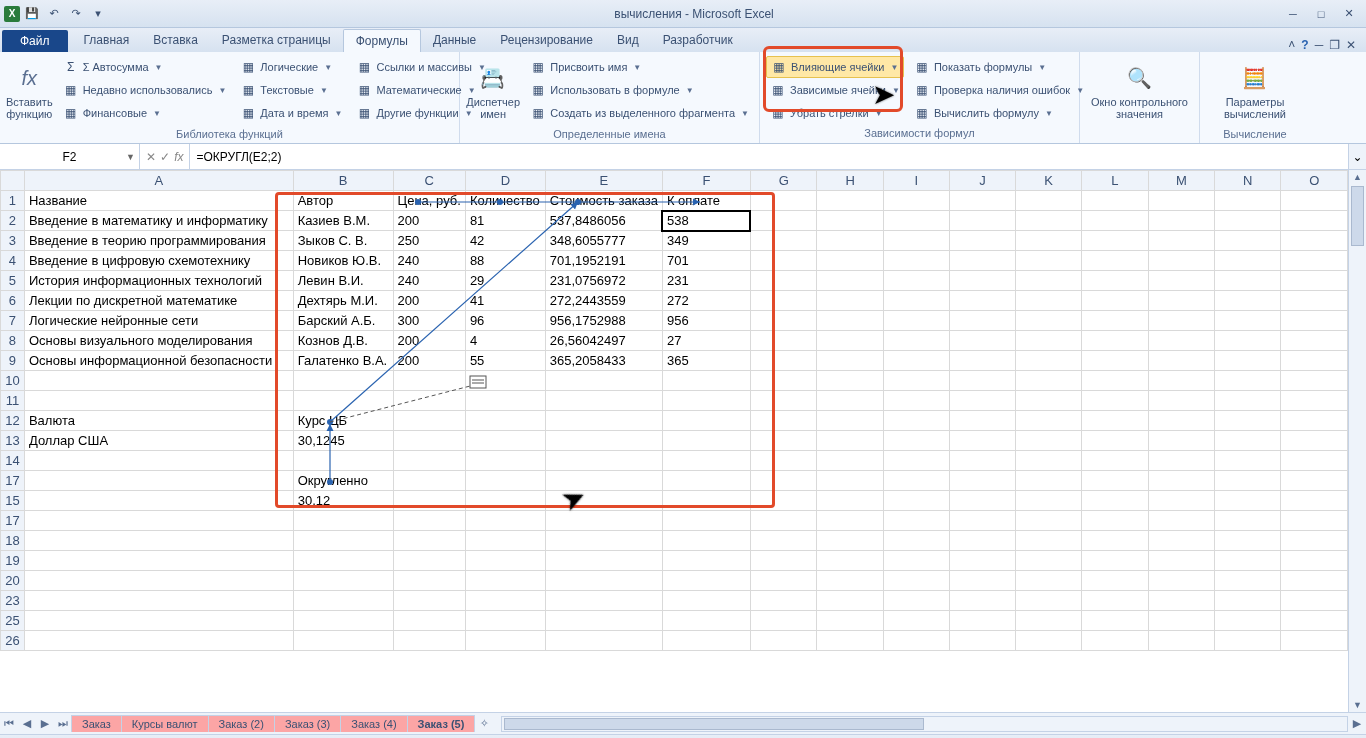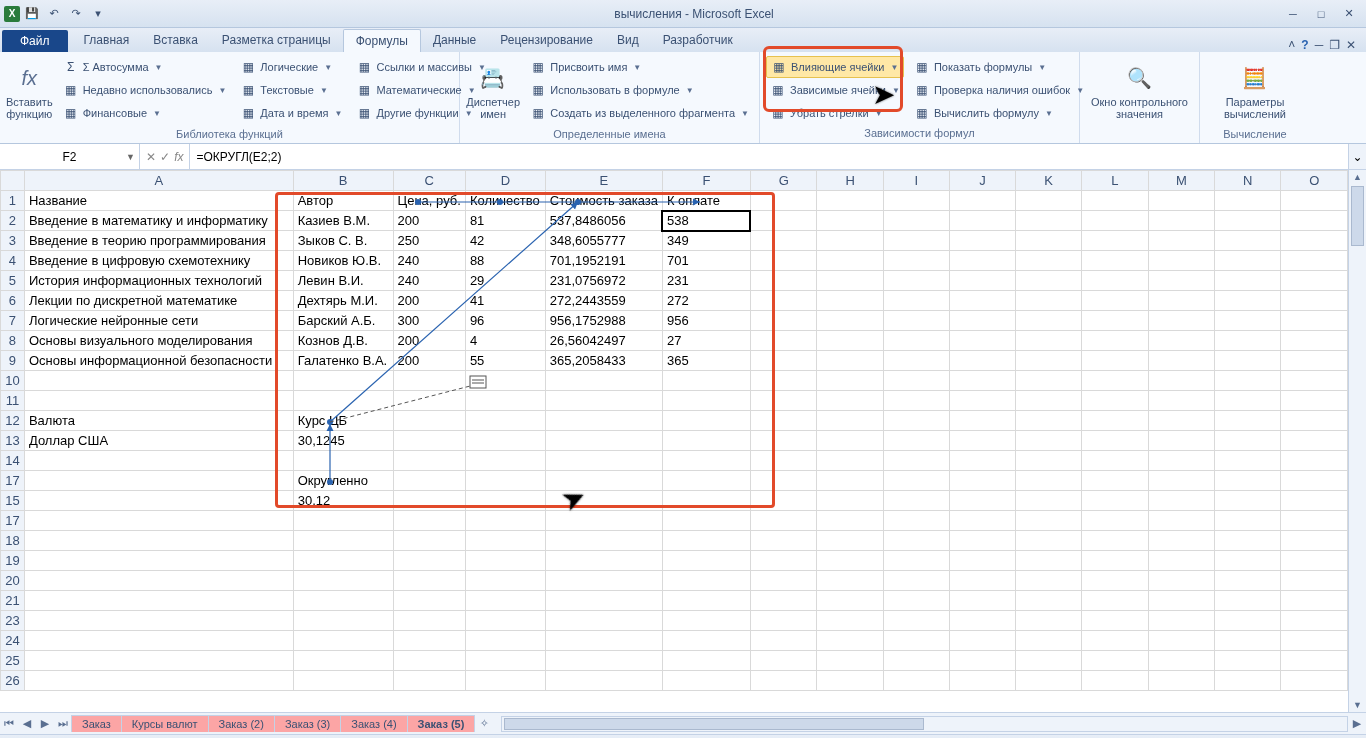--- a/index.html
+++ b/index.html
@@ -689,57 +689,21 @@
             <td class=""></td>
             <td class=""></td>
             <td class=""></td>
             <td class=""></td>
             <td class=""></td>
             <td class=""></td>
             <td class=""></td>
             <td class=""></td>
           </tr>
           <tr>
-            <th class="rowhdr">21</th>
-            <td class=""></td>
-            <td class=""></td>
-            <td class=""></td>
-            <td class=""></td>
-            <td class=""></td>
-            <td class=""></td>
-            <td class=""></td>
-            <td class=""></td>
-            <td class=""></td>
-            <td class=""></td>
-            <td class=""></td>
-            <td class=""></td>
-            <td class=""></td>
-            <td class=""></td>
-            <td class=""></td>
-          </tr>
-          <tr>
             <th class="rowhdr">23</th>
-            <td class=""></td>
-            <td class=""></td>
-            <td class=""></td>
-            <td class=""></td>
-            <td class=""></td>
-            <td class=""></td>
-            <td class=""></td>
-            <td class=""></td>
-            <td class=""></td>
-            <td class=""></td>
-            <td class=""></td>
-            <td class=""></td>
-            <td class=""></td>
-            <td class=""></td>
-            <td class=""></td>
-          </tr>
-          <tr>
-            <th class="rowhdr">24</th>
             <td class=""></td>
             <td class=""></td>
             <td class=""></td>
             <td class=""></td>
             <td class=""></td>
             <td class=""></td>
             <td class=""></td>
             <td class=""></td>
             <td class=""></td>
             <td class=""></td>

